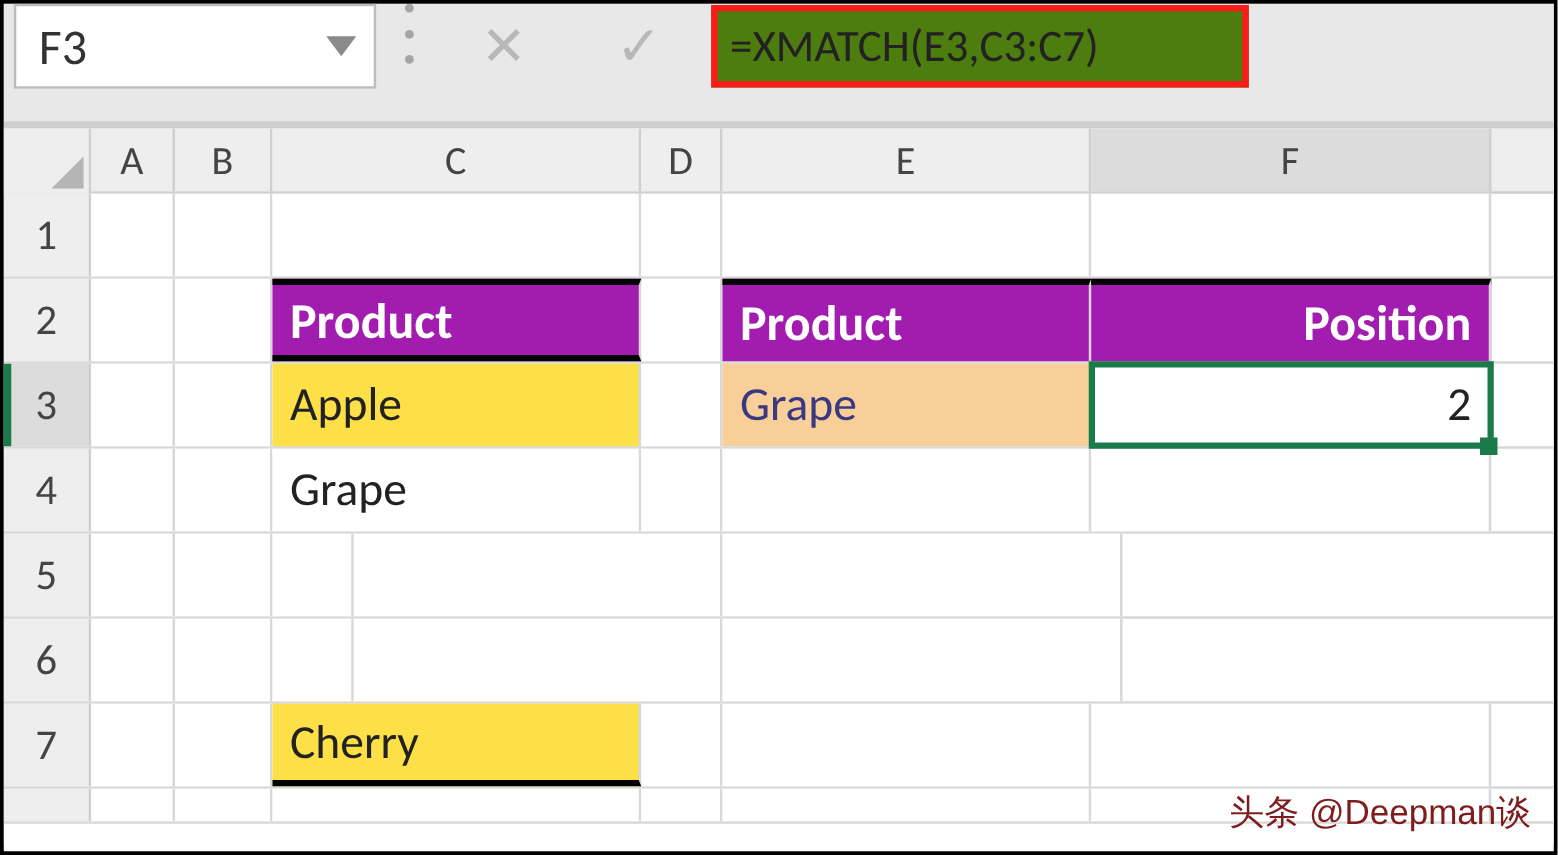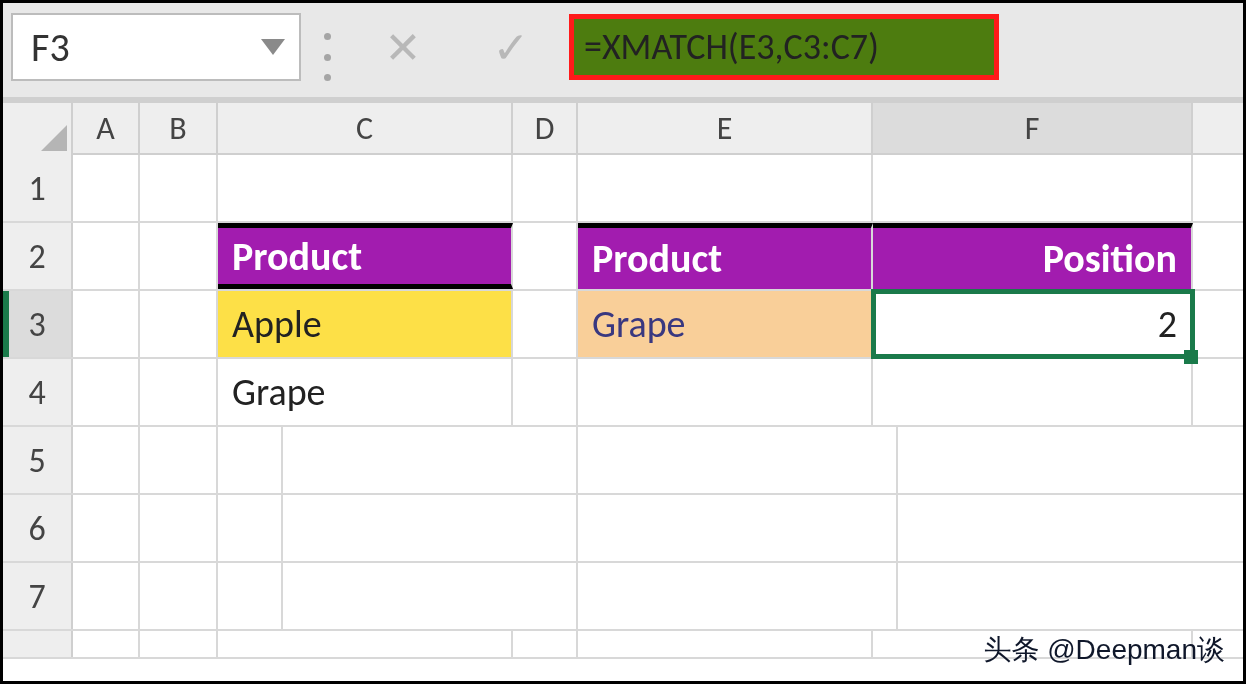--- a/index.html
+++ b/index.html
@@ -9,24 +9,24 @@
     width: 1246px;
     height: 684px;
     overflow: hidden;
     border: 3px solid #000;
     position: relative;
   }
 
   
   .formula-row {
     display: flex;
-    align-items: flex-end;
+    align-items: flex-start;
     height: 100px;
     background: #e8e8e8;
-    padding: 16px 8px;
+    padding: 0 8px;
     border-bottom: 6px solid #cfcfcf;
     gap: 8px;
   }
   .name-box {
     width: 290px;
     height: 68px;
     background: #fff;
     border: 2px solid #bcbcbc;
     display: flex;
     align-items: center;
@@ -146,21 +146,21 @@
     position:absolute;
     right:-7px; bottom:-7px;
     width:14px; height:14px;
     background:#1a7a4a;
   }
 
   .watermark{
     position:absolute;
     right:18px; bottom:6px;
     font-size:28px;
-    color:#0f172a;
+    color:#7f1d1d;
     font-family: "Microsoft YaHei", sans-serif;
     pointer-events:none;
     text-align:center;
   }
 </style>
 </head>
 <body>
 
 <div class="formula-row">
   <div class="name-box">
@@ -258,20 +258,21 @@
       <div class="cell w-B"></div>
       <div class="cell w-D"></div>
       <div class="cell w-E"></div>
       <div class="cell w-F"></div>
     </div>
 
     <div class="row">
       <div class="rh">7</div>
       <div class="cell w-A"></div>
       <div class="cell w-B"></div>
+      <div class="cell w-C alt1 tbl-bottom">Cherry</div>
       <div class="cell w-D"></div>
       <div class="cell w-E"></div>
       <div class="cell w-F"></div>
     </div>
 
     <div class="row" style="height:28px;">
       <div class="rh" style="font-size:26px;"></div>
       <div class="cell w-A"></div>
       <div class="cell w-B"></div>
       <div class="cell w-C"></div>

